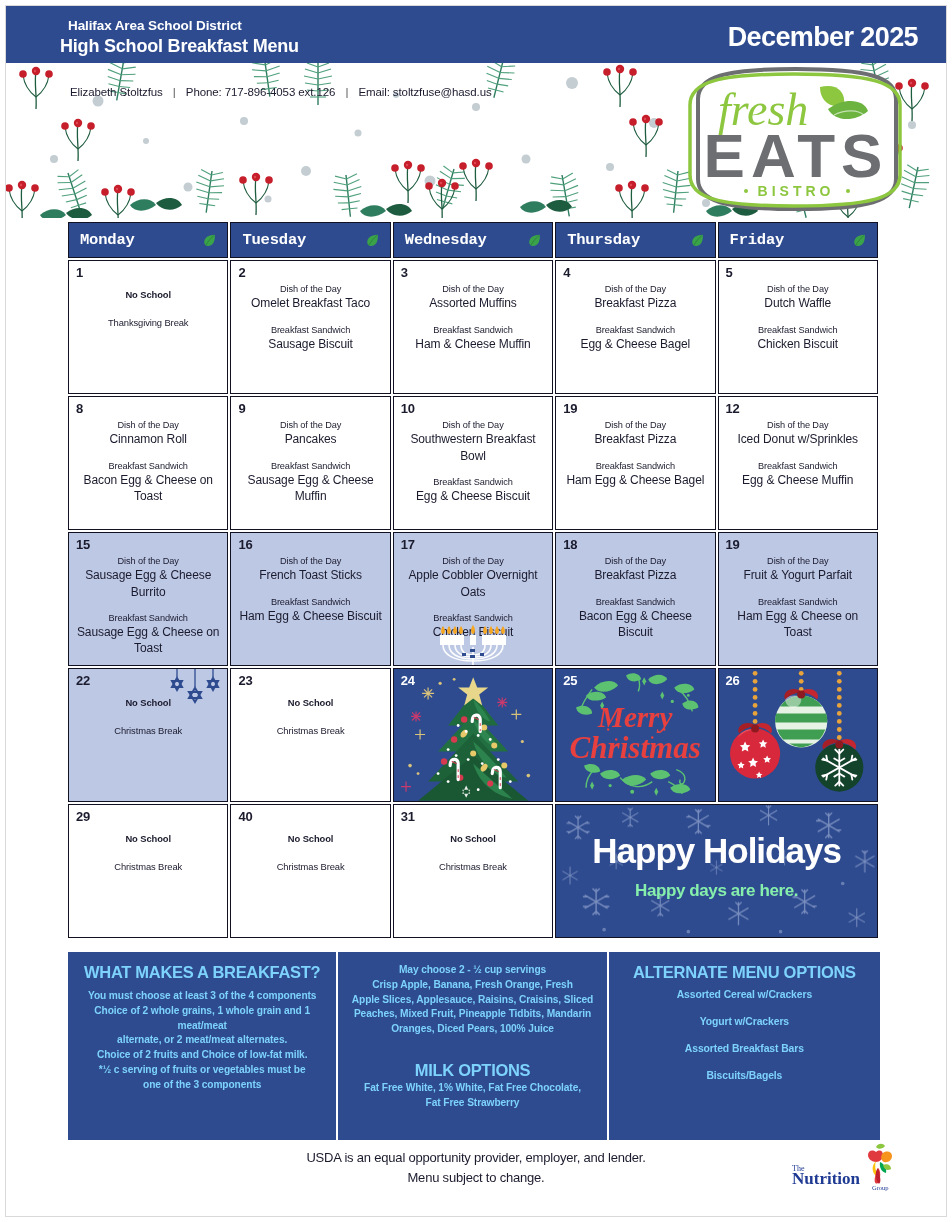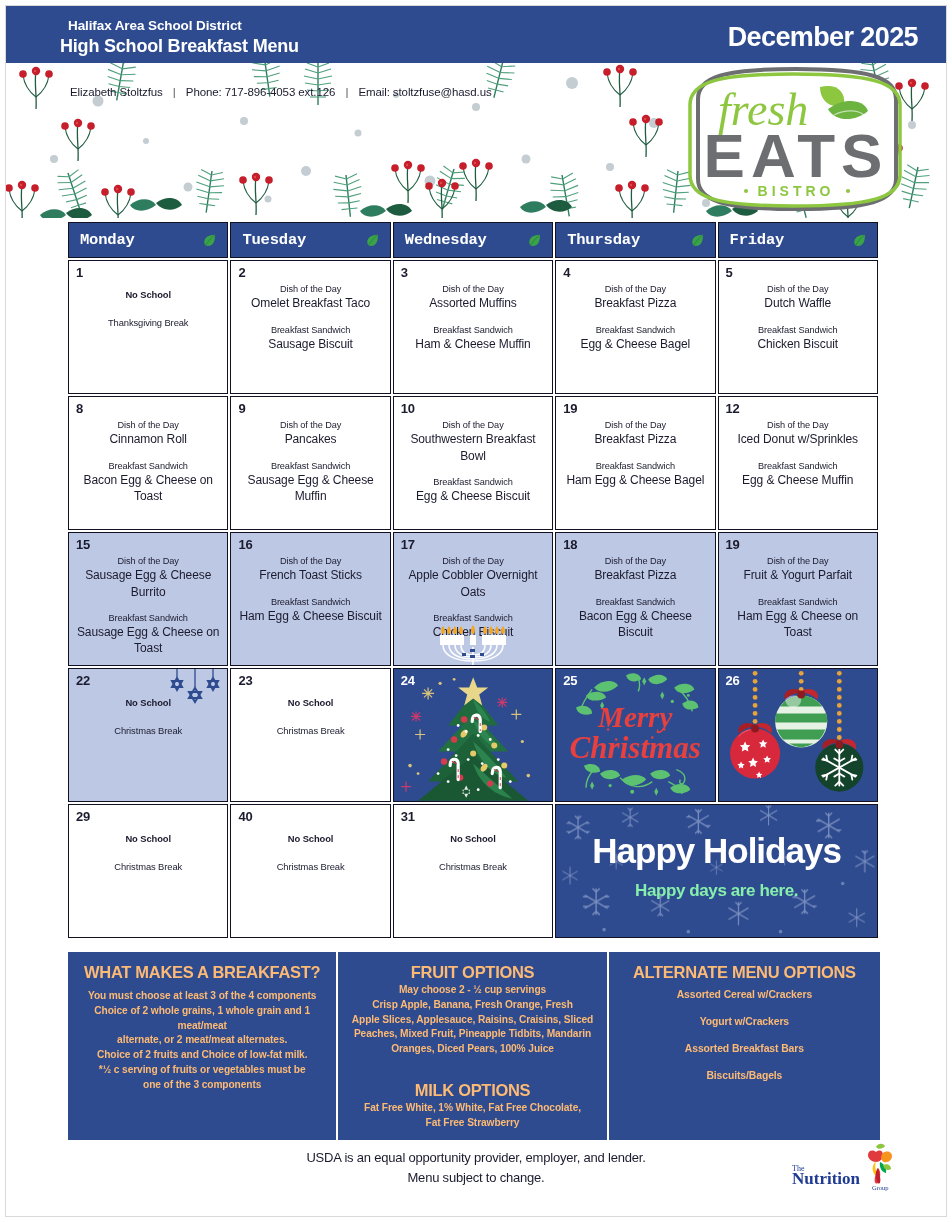--- a/index.html
+++ b/index.html
@@ -222,21 +222,21 @@
 
   
   .info-row {
     position: absolute;
     left: 68px; top: 952px;
     width: 812px;
     display: flex;
   }
   .panel {
     background: #2e4b8f;
-    color: #fdba74;
+    color: #7dd3fc;
     box-sizing: border-box;
     padding: 11px 10px 10px;
     text-align: center;
     margin-right: 2px;
     height: 188px;
   }
   .panel:last-child { margin-right: 0; }
   .p1 { width: 269px; }
   .p2 { width: 269px; }
   .p3 { width: 272px; }
@@ -1022,21 +1022,20 @@
       <div class="panel-title">WHAT MAKES A BREAKFAST?</div>
       <div class="panel-line">You must choose at least 3 of the 4 components</div>
       <div class="panel-line">Choice of 2 whole grains, 1 whole grain and 1 meat/meat</div>
       <div class="panel-line">alternate, or 2 meat/meat alternates.</div>
       <div class="panel-line">Choice of 2 fruits and Choice of low-fat milk.</div>
       <div class="panel-line">*½ c serving of fruits or vegetables must be</div>
       <div class="panel-line">one of the 3 components</div>
     </div>
 
     <div class="panel p2">
-      <div class="panel-title small-gap">FRUIT OPTIONS</div>
       <div class="panel-line">May choose 2 - ½ cup servings</div>
       <div class="panel-line">Crisp Apple, Banana, Fresh Orange, Fresh</div>
       <div class="panel-line">Apple Slices, Applesauce, Raisins, Craisins, Sliced</div>
       <div class="panel-line">Peaches, Mixed Fruit, Pineapple Tidbits, Mandarin</div>
       <div class="panel-line">Oranges, Diced Pears, 100% Juice</div>
       <div class="panel-title milk-title small-gap">MILK OPTIONS</div>
       <div class="panel-line">Fat Free White, 1% White, Fat Free Chocolate,</div>
       <div class="panel-line">Fat Free Strawberry</div>
     </div>
 

